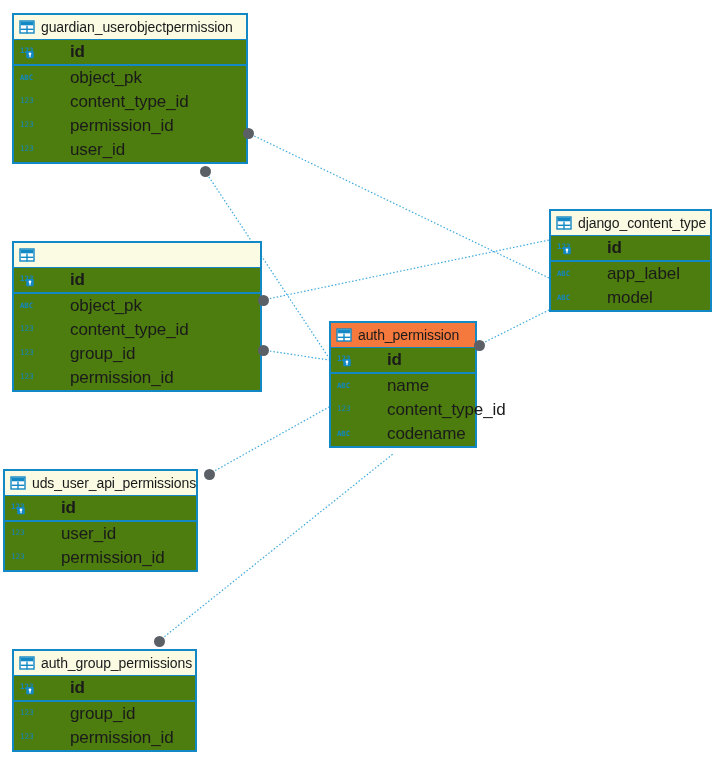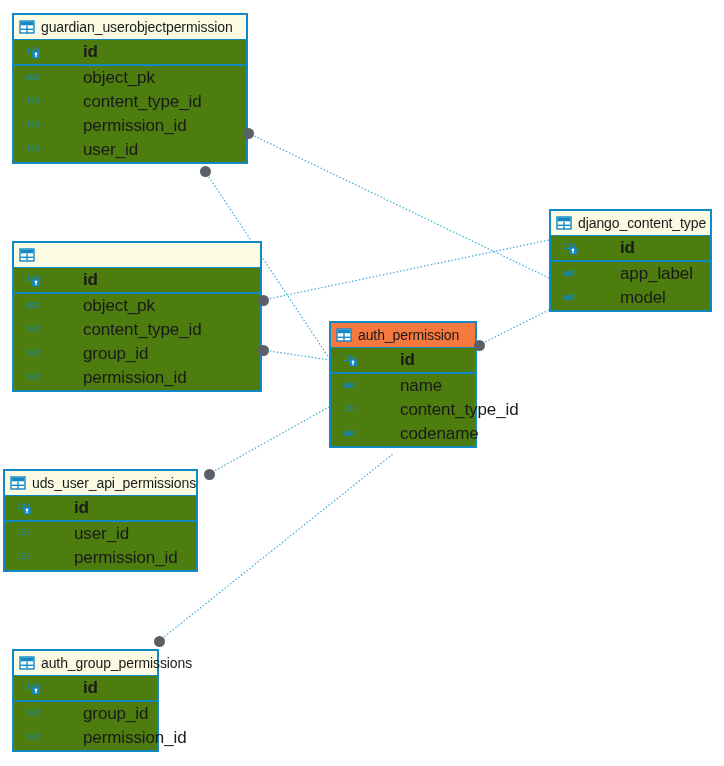--- a/index.html
+++ b/index.html
@@ -52,22 +52,22 @@
     letter-spacing: -0.1px;
   }
   .pk-section {
     box-sizing: border-box;
     border-bottom: 2px solid #1288c4;
   }
   .col-row {
     height: 24px;
     display: flex;
     align-items: center;
-    padding-left: 12px;
-    gap: 21px;
+    padding-left: 6px;
+    gap: 14px;
     box-sizing: border-box;
   }
   .col-name {
     font-size: 17px;
     color: #1a1a1a;
     white-space: nowrap;
     letter-spacing: -0.1px;
     margin-left: 20px;
   }
   .col-name.pk {
@@ -260,21 +260,21 @@
           <div class="col-row">
             <span>
               <svg class="ico" viewBox="0 0 18 15" width="18" height="15">
                 <text x="0" y="8.5" font-family="DejaVu Sans Mono, monospace" font-size="8.5" fill="#1288c4">123</text>
               </svg>
             </span>
             <span class="col-name">permission_id</span>
           </div>
         </div>
       </div>
-      <div class="entity" style="left: 12px; top: 649px; width: 147px;">
+      <div class="entity" style="left: 12px; top: 649px; width: 185px;">
         <div class="ent-header">
           <span>
             <svg class="ico" viewBox="0 0 16 14" width="16" height="14">
               <rect x="1" y="1" width="14" height="12" fill="#ffffff" stroke="#1288c4" stroke-width="1.4"></rect>
               <rect x="1.7" y="1.7" width="12.6" height="3.6" fill="#1288c4"></rect>
               <rect x="7.3" y="5.6" width="1.4" height="7.7" fill="#1288c4"></rect>
               <rect x="1.7" y="8.6" width="12.6" height="1.4" fill="#1288c4"></rect>
             </svg>
           </span>
           <span class="ent-title">auth_group_permissions</span>

